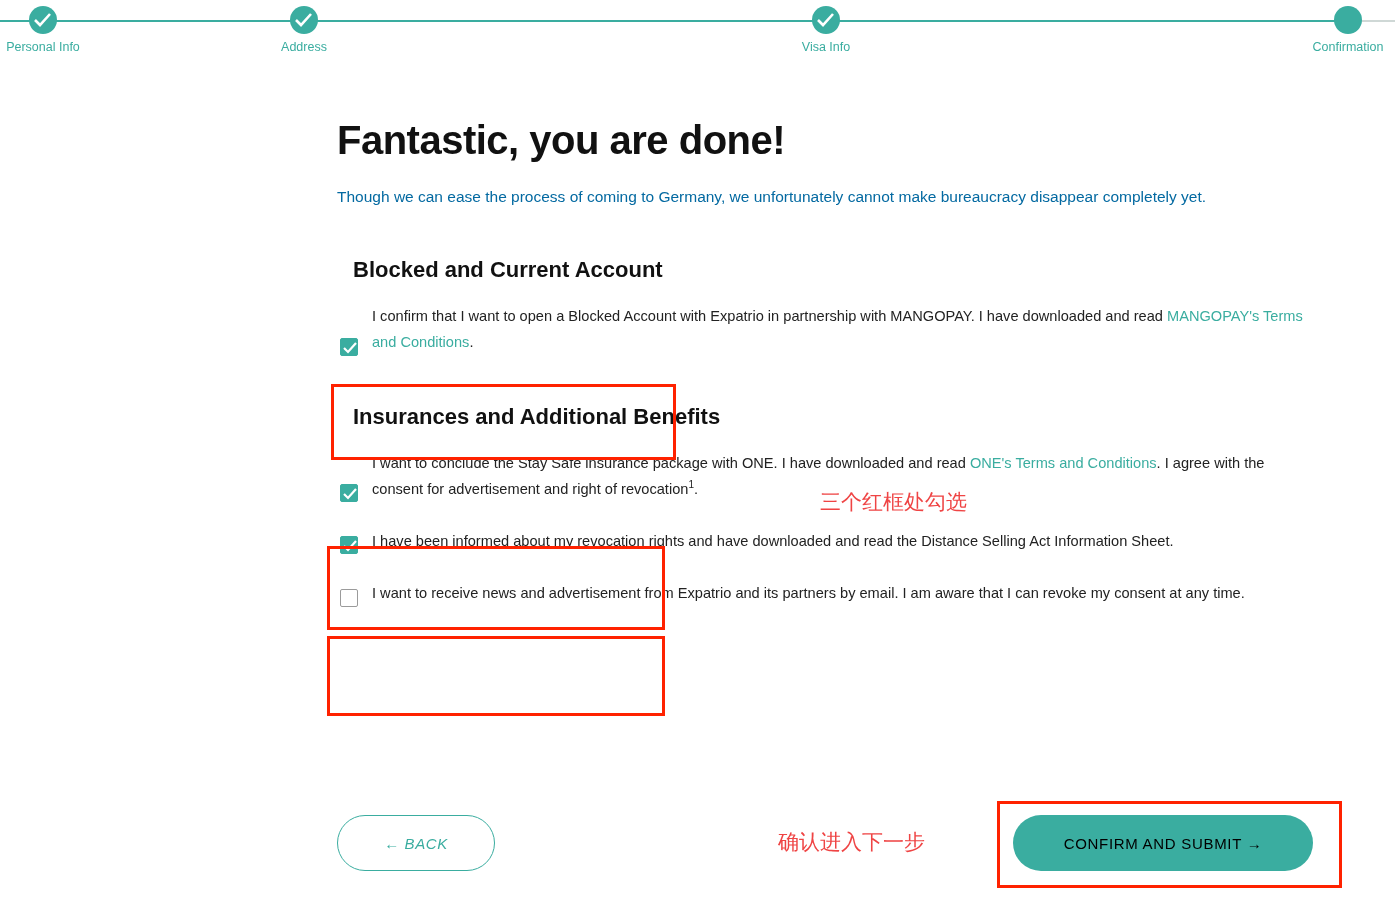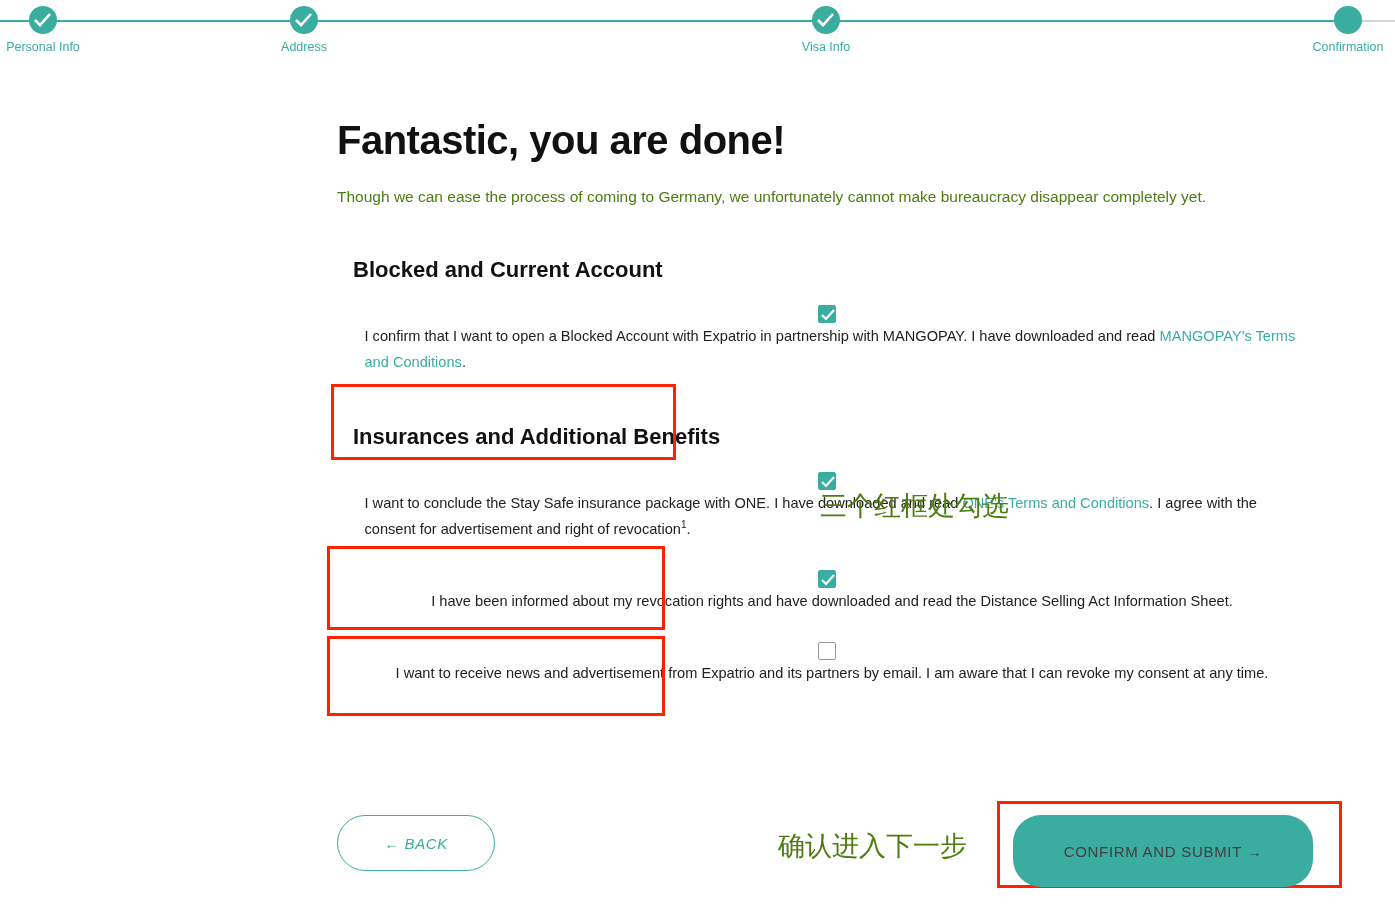--- a/index.html
+++ b/index.html
@@ -73,36 +73,35 @@
     font-size: 40px;
     font-weight: bold;
     letter-spacing: -0.5px;
     margin: 0 0 22px 0;
     color: #111111;
   }
   p.lead {
     font-size: 15.5px;
     line-height: 1.55;
     margin: 0 0 16px 0;
-    color: #4d7c0f;
+    color: #0369a1;
     max-width: 975px;
   }
   h2.section {
     font-size: 22px;
     font-weight: bold;
     margin: 48px 0 0 16px;
     color: #111111;
   }
 
   .check-row {
     display: flex;
-    align-items: center;
+    align-items: flex-end;
     margin-top: 20px;
     position: relative;
-    flex-direction: column;
   }
   .check-row .cb {
     flex: 0 0 auto;
     width: 18px;
     height: 18px;
     margin: 2px 14px 0 3px;
     box-sizing: border-box;
     border-radius: 2px;
     position: relative;
   }
@@ -129,22 +128,22 @@
 
   
   .redbox {
     position: absolute;
     border: 3px solid #ff2200;
     box-sizing: border-box;
     pointer-events: none;
   }
   .annot {
     position: absolute;
-    color: #4d7c0f;
-    font-size: 27px;
+    color: #ef4444;
+    font-size: 21px;
     font-family: Liberation Serif, serif;
     white-space: nowrap;
   }
 
   
   .buttons {
     position: absolute;
     left: 337px;
     top: 815px;
     width: 1010px;
@@ -164,25 +163,25 @@
     letter-spacing: 0.6px;
     cursor: pointer;
     font-family: "Liberation Sans", sans-serif;
     font-style: italic;
   }
   .btn-submit {
     position: absolute;
     left: 676px;
     top: 0;
     width: 300px;
-    height: 72px;
+    height: 56px;
     border: none;
     border-radius: 28px;
     background: #3aada0;
-    color: #404040;
+    color: #000000;
     font-size: 15px;
     letter-spacing: 0.7px;
     cursor: pointer;
     font-family: "Liberation Sans", sans-serif;
   }
 </style>
 </head>
 <body>
 
 <div class="stepper">

